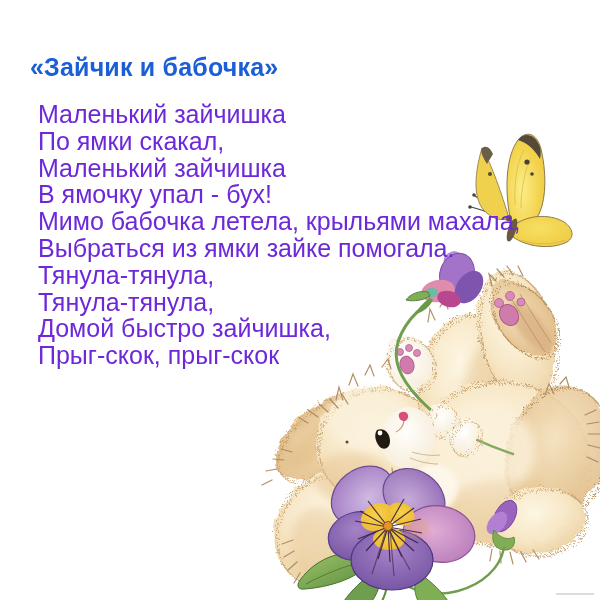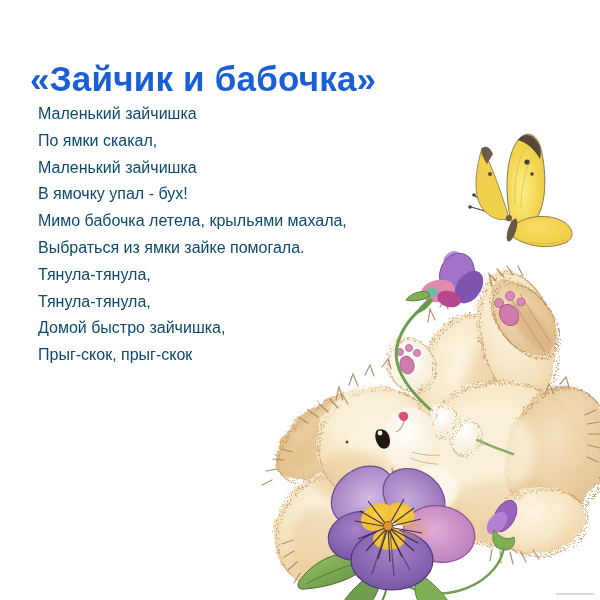--- a/index.html
+++ b/index.html
@@ -4,26 +4,26 @@
 <style>
   html,body{margin:0;padding:0;}
   body{
     width:600px;height:600px;overflow:hidden;background:#ffffff;
     font-family:"Liberation Sans",sans-serif;position:relative;
   }
   .page{position:relative;width:600px;height:600px;background:#ffffff;}
   .illus{position:absolute;left:0;top:0;width:600px;height:600px;z-index:0;}
   .title{
     position:absolute;left:30px;top:36px;z-index:2;
-    font-size:35px;font-weight:700;color:#1b5ed6;letter-spacing:.2px;
+    font-size:25px;font-weight:700;color:#1b5ed6;letter-spacing:.2px;
     white-space:nowrap;
   }
   .poem{
     position:absolute;left:38px;top:101px;z-index:2;
-    font-size:16px;line-height:26.8px;color:#0c4a6e;
+    font-size:25px;line-height:26.8px;color:#6d28d9;
   }
   .poem .line{white-space:nowrap;}
 </style>
 </head>
 <body>
 
 <div class="page">
 
   <svg class="illus" viewBox="0 0 600 600" xmlns="http://www.w3.org/2000/svg">
     <defs>

